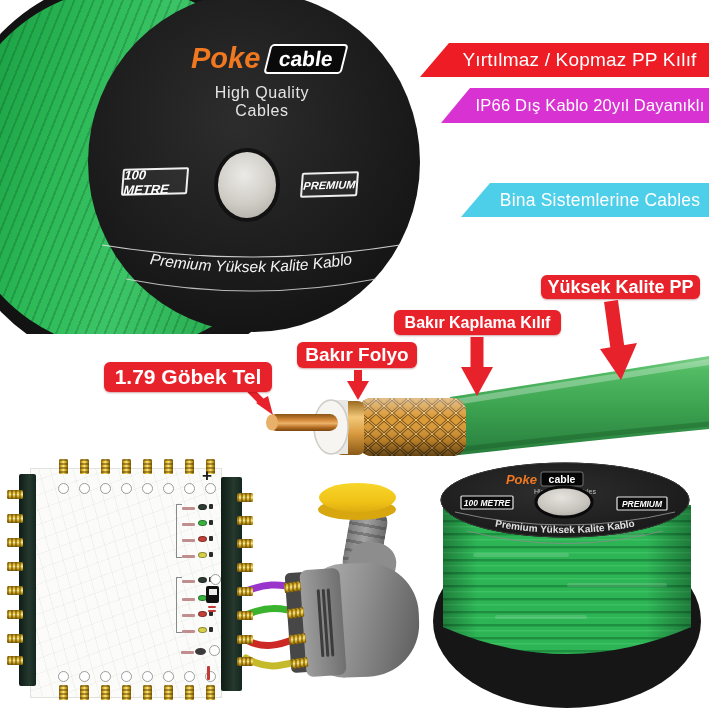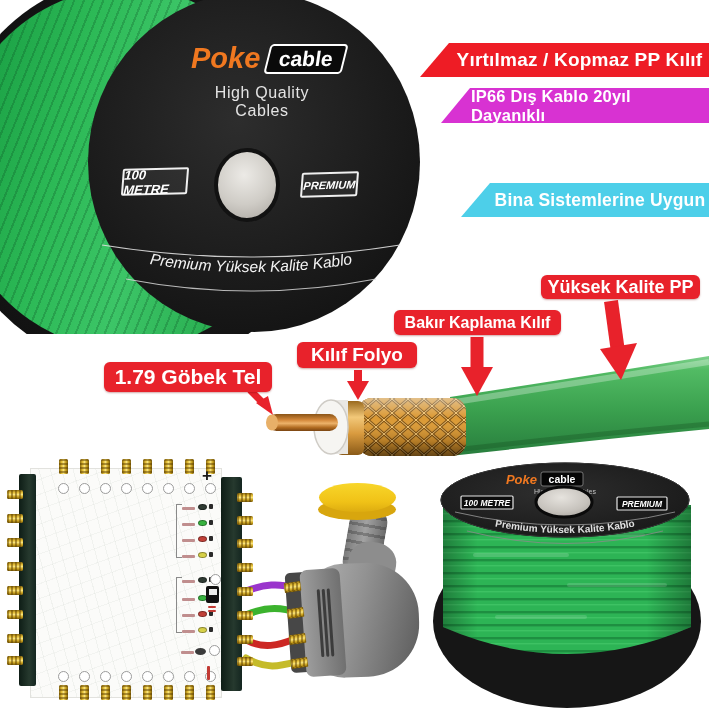--- a/index.html
+++ b/index.html
@@ -3,21 +3,21 @@
 <meta charset="utf-8">
 <style>
   html,body{margin:0;padding:0;background:#fff;}
   #canvas{position:relative;width:709px;height:709px;background:#fff;overflow:hidden;
           font-family:"Liberation Sans",sans-serif;}
   .abs{position:absolute;}
   i{display:block;position:absolute;}
 
   
   .banner{position:absolute;display:flex;align-items:center;justify-content:center;
-          color:#fff;font-weight:bold;padding-left:30px;box-sizing:border-box;
+          color:#fff;font-weight:normal;padding-left:30px;box-sizing:border-box;
           clip-path:polygon(29px 0,100% 0,100% 100%,0 100%);letter-spacing:.2px;}
   .banner-0{left:420px;top:43px;width:289px;height:34px;background:#ee1c25;font-size:19px;}
   .banner-1{left:441px;top:88px;width:268px;height:35px;background:#d832d2;font-size:16.5px;}
   .banner-2{left:456px;top:137px;width:253px;height:35px;background:#2e8fe9;font-size:17.5px;}
   .banner-3{left:461px;top:183px;width:248px;height:34px;background:#4dcfe9;font-size:17.5px;}
 
   
   .rlabel{position:absolute;background:#e8222b;color:#fff;font-weight:bold;border-radius:6px;
           display:flex;align-items:center;justify-content:center;box-shadow:0 1px 2px rgba(120,0,0,.35);}
   .rlabel-0{left:104px;top:362px;width:168px;height:30px;font-size:21px;}
@@ -127,21 +127,21 @@
         <text font-size="15.5" font-style="italic" fill="#f4f4f4">
           <textPath href="#tlArc" startOffset="50%" text-anchor="middle">Premium Yüksek Kalite Kablo</textPath>
         </text>
         <path d="M30,39 Q155,63 280,39" fill="none" stroke="#d6d6d6" stroke-width="1.2" opacity=".85"></path>
       </svg>
     </div>
   </div>
 
   <div class="banner banner-0">Yırtılmaz / Kopmaz PP Kılıf</div>
   <div class="banner banner-1">IP66 Dış Kablo 20yıl Dayanıklı</div>
-  <div class="banner banner-3">Bina Sistemlerine Uygun</div>
+  <div class="banner banner-3">Bina Sistemlerine Cables</div>
 
   <svg class="abs" style="left:0;top:0" width="709" height="709">
     <defs>
       <linearGradient id="gradGreen" x1="0" y1="0" x2="0" y2="1">
         <stop offset="0" stop-color="#7ed08c"></stop>
           <stop offset=".14" stop-color="#52bb64"></stop>
         <stop offset=".55" stop-color="#3aa04e"></stop>
           <stop offset="1" stop-color="#287d3d"></stop>
       </linearGradient>
       <linearGradient id="gradGold" x1="0" y1="0" x2="0" y2="1">
@@ -215,21 +215,21 @@
 
     <g fill="none" stroke-width="7" stroke-linecap="round">
       <path d="M246,591 C265,584 278,583 296,588" stroke="#9a35cc"></path>
       <path d="M246,615 C264,607 280,606 297,613" stroke="#3cb32e"></path>
       <path d="M246,640 C263,649 278,646 297,638" stroke="#cc2824"></path>
       <path d="M246,658 C266,670 280,666 299,661" stroke="#c5bb2a"></path>
     </g>
   </svg>
 
   <div class="rlabel rlabel-0">1.79 Göbek Tel</div>
-  <div class="rlabel rlabel-1">Kılıf Folyo</div>
+  <div class="rlabel rlabel-1">Bakır Folyo</div>
   <div class="rlabel rlabel-2">Bakır Kaplama Kılıf</div>
   <div class="rlabel rlabel-3">Yüksek Kalite PP</div>
 
   <div class="abs" style="left:0;top:0">
     <div class="panel"></div>
     <div class="rail" style="left:19px;top:474px;width:17px;height:212px"></div>
     <div class="rail" style="left:221px;top:477px;width:21px;height:214px"></div>
 
     <i class="gv" style="left:59px;top:459px"></i>
     <i class="gv" style="left:80px;top:459px"></i>

